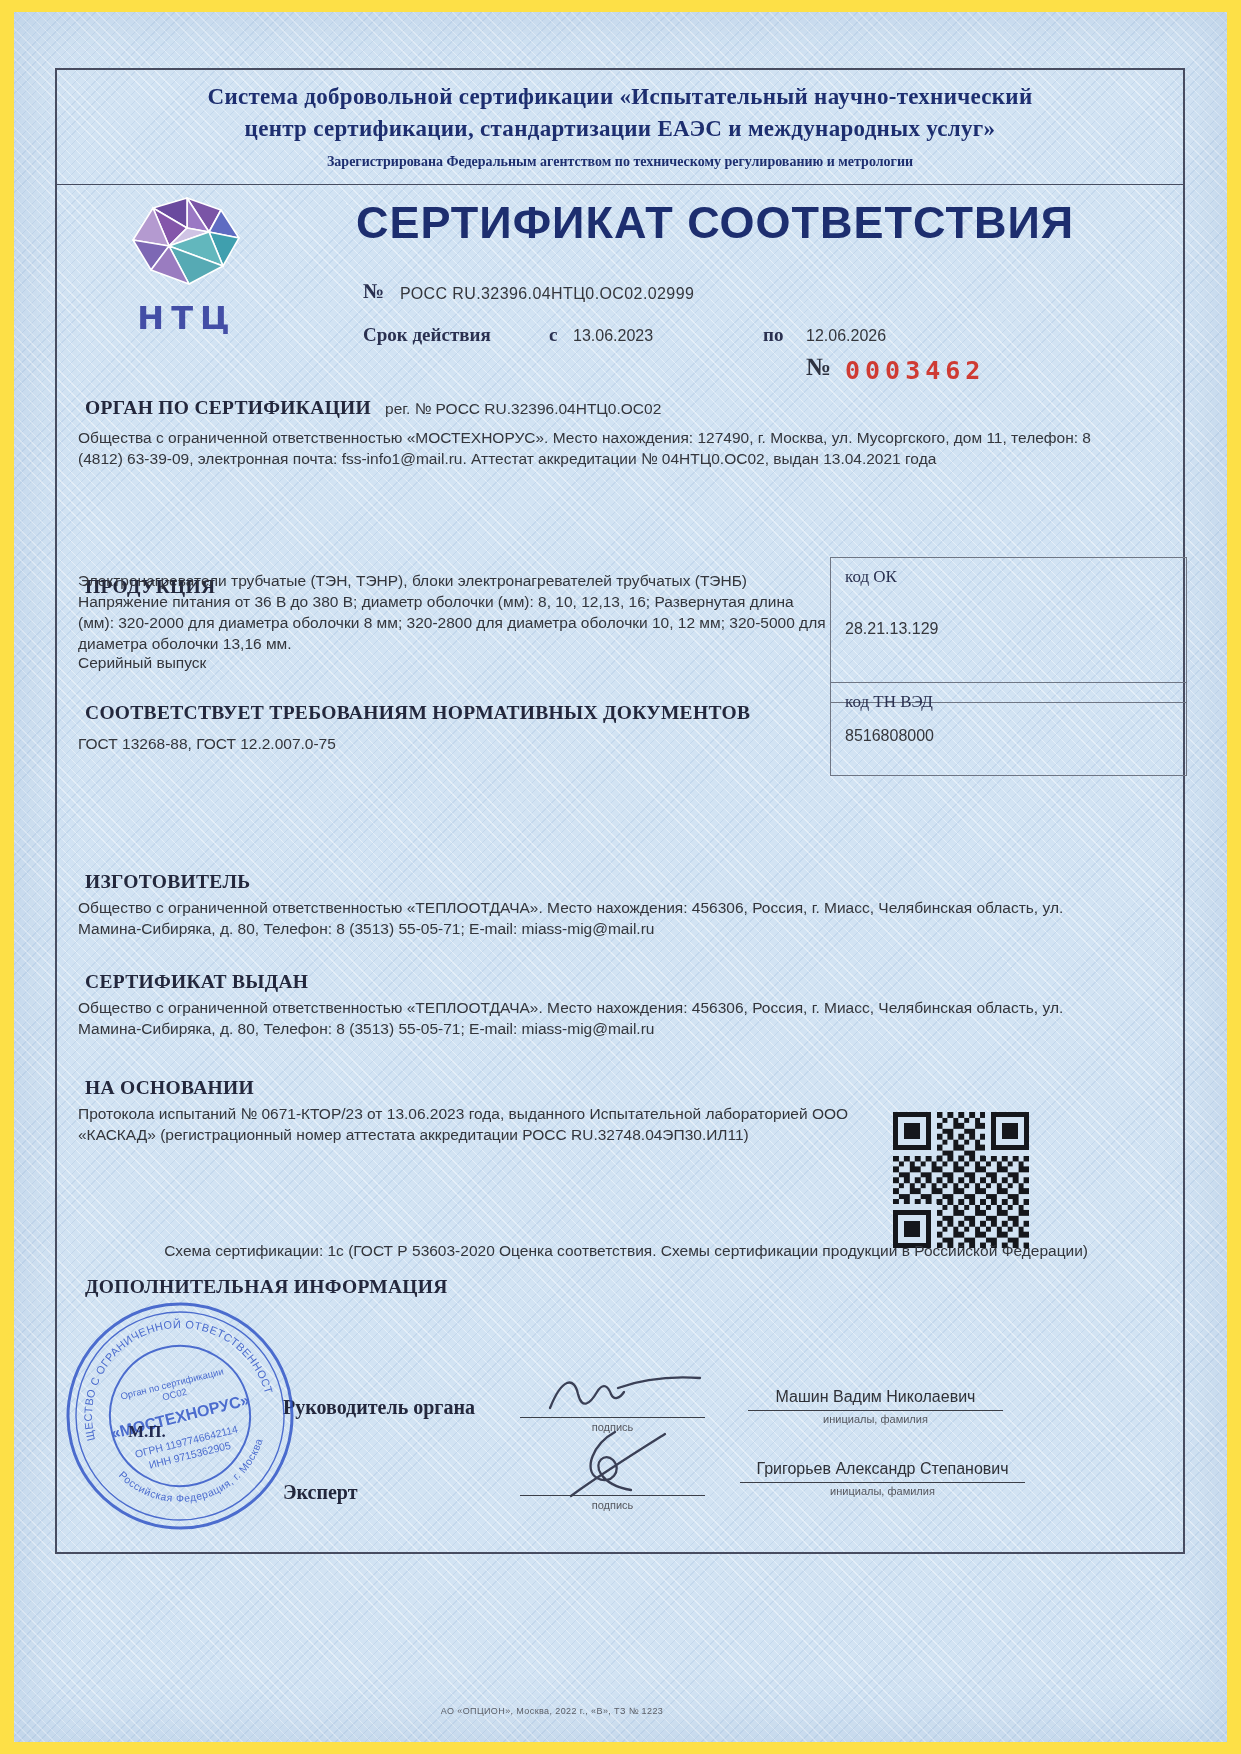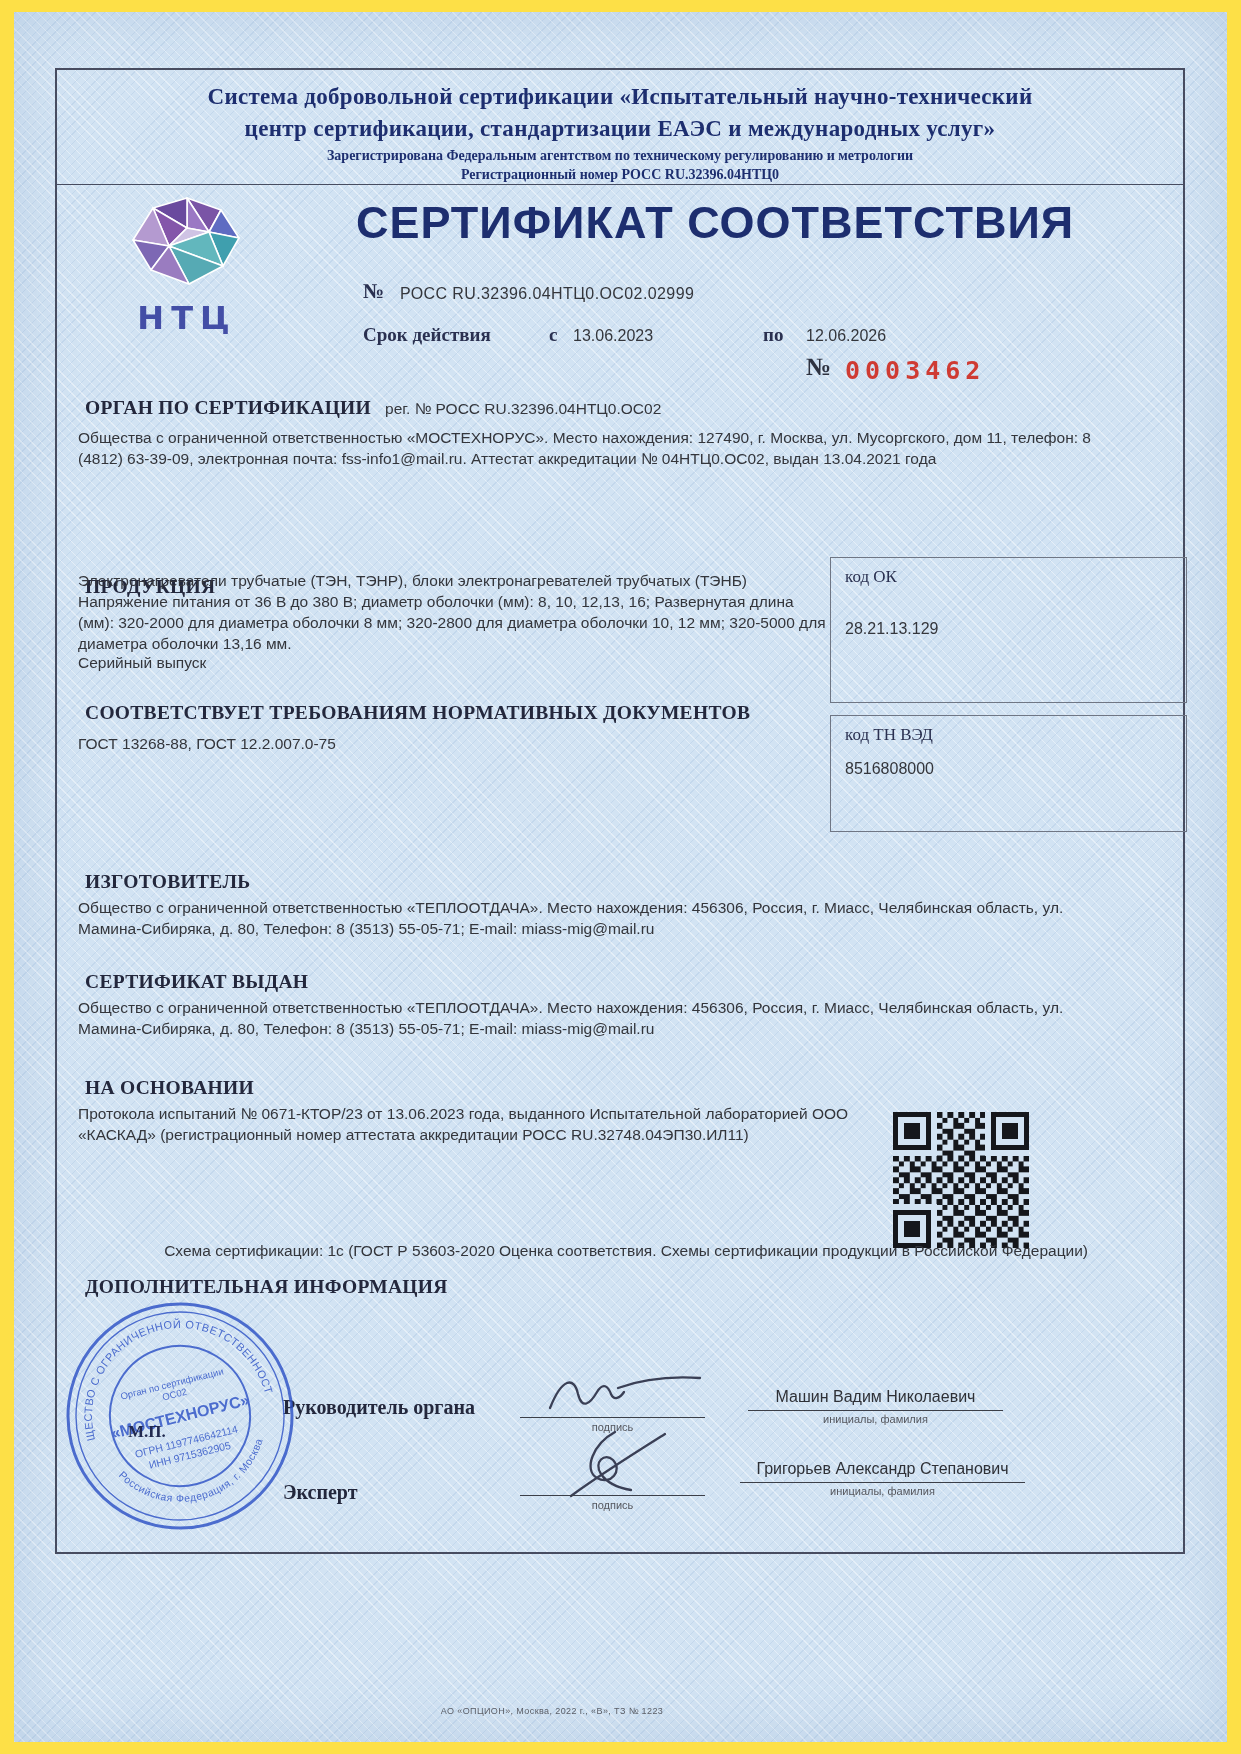--- a/index.html
+++ b/index.html
@@ -15,21 +15,21 @@
     box-shadow: inset 0 0 60px rgba(120,150,190,.25);
   }
   .abs { position:absolute; }
 
   .frame { left:55px; top:68px; width:1130px; height:1486px; border:2px solid #474c60; }
   .hr-top { left:57px; top:184px; width:1126px; border-top:1.5px solid #474c60; }
 
   .hdr-big { left:57px; width:1126px; text-align:center; font-family:"Liberation Serif", serif; font-weight:bold; font-size:23px; color:#1d2e6f; letter-spacing:.3px; }
   .l1 { top:84px; } .l2 { top:116px; }
   .hdr-sm { left:57px; width:1126px; text-align:center; font-family:"Liberation Serif", serif; font-weight:bold; font-size:14px; color:#1d2e6f; }
-  .l3 { top:148px; } .l4 { top:167px; }
+  .l3 { top:154px; } .l4 { top:167px; }
 
   .logo { left:112px; top:194px; width:150px; text-align:center; }
   .logo-text { font-family:"DejaVu Sans", sans-serif; font-weight:bold; font-size:32px; letter-spacing:7px; color:#434ea6; margin-top:1px; }
 
   .cert-title { left:275px; top:197px; width:880px; text-align:center; font-weight:bold; font-size:45px; letter-spacing:1px; color:#1d2e6f; }
 
   .no-sym { left:363px; top:279px; font-family:"Liberation Serif", serif; font-weight:bold; font-size:21px; color:#2a3050; }
   .cert-no { left:400px; top:285px; font-size:16px; color:#34363c; letter-spacing:.4px; }
 
   .validity-label { left:363px; top:324px; font-family:"Liberation Serif", serif; font-weight:bold; font-size:19px; color:#2a3050; }
@@ -48,21 +48,21 @@
 
   .org-row   { left:85px; top:397px; }
   .org-text  { left:78px; top:427px; width:1035px; }
 
   .prod-head   { left:85px; top:576px;text-align:right; }
   .prod-text   { left:78px; top:570px; width:748px; }
   .prod-serial { left:78px; top:652px; width:748px; }
 
   .code-box { border:1.5px solid #6f7684; }
   .ok-box    { left:830px; top:557px; width:357px; height:146px;padding-left:23px; }
-  .tnved-box { left:830px; top:715px; width:357px; height:117px; }
+  .tnved-box { left:830px; top:682px; width:357px; height:94px; }
   .code-label { position:absolute; left:14px; top:9px; font-family:"Liberation Serif", serif; font-size:17px; color:#2a3050; }
   .code-value { position:absolute; left:14px; font-size:16px; color:#34363c; }
   .ok-box .code-value { top:62px; }
   .tnved-box .code-value { top:44px; }
 
   .conf-head { left:85px; top:702px; }
   .conf-text { left:78px; top:733px; width:740px; }
 
   .man-head { left:85px; top:871px; }
   .man-text { left:78px; top:897px; width:1035px; }
@@ -106,21 +106,20 @@
 </head>
 <body>
 
 <div class="page">
   <div class="paper"></div>
   <div class="abs frame"></div>
 
   <div class="abs hdr-big l1">Система добровольной сертификации «Испытательный научно-технический</div>
   <div class="abs hdr-big l2">центр сертификации, стандартизации ЕАЭС и международных услуг»</div>
   <div class="abs hdr-sm l3">Зарегистрирована Федеральным агентством по техническому регулированию и метрологии</div>
-  <div class="abs hdr-sm l4">Регистрационный номер РОСС RU.32396.04НТЦ0</div>
   <div class="abs hr-top"></div>
 
   <div class="abs logo">
     <svg width="140" height="100" viewBox="0 0 140 100">
       <g stroke="#ffffff" stroke-width="1.6" stroke-linejoin="round">
         <polygon points="70,4 104,16 92,38" fill="#7a54a6"></polygon>
         <polygon points="70,4 92,38 70,34" fill="#9b78c4"></polygon>
         <polygon points="70,4 70,34 36,14" fill="#6a4a9e"></polygon>
         <polygon points="36,14 70,34 52,52" fill="#8456aa"></polygon>
         <polygon points="36,14 52,52 16,46" fill="#b49ad0"></polygon>

